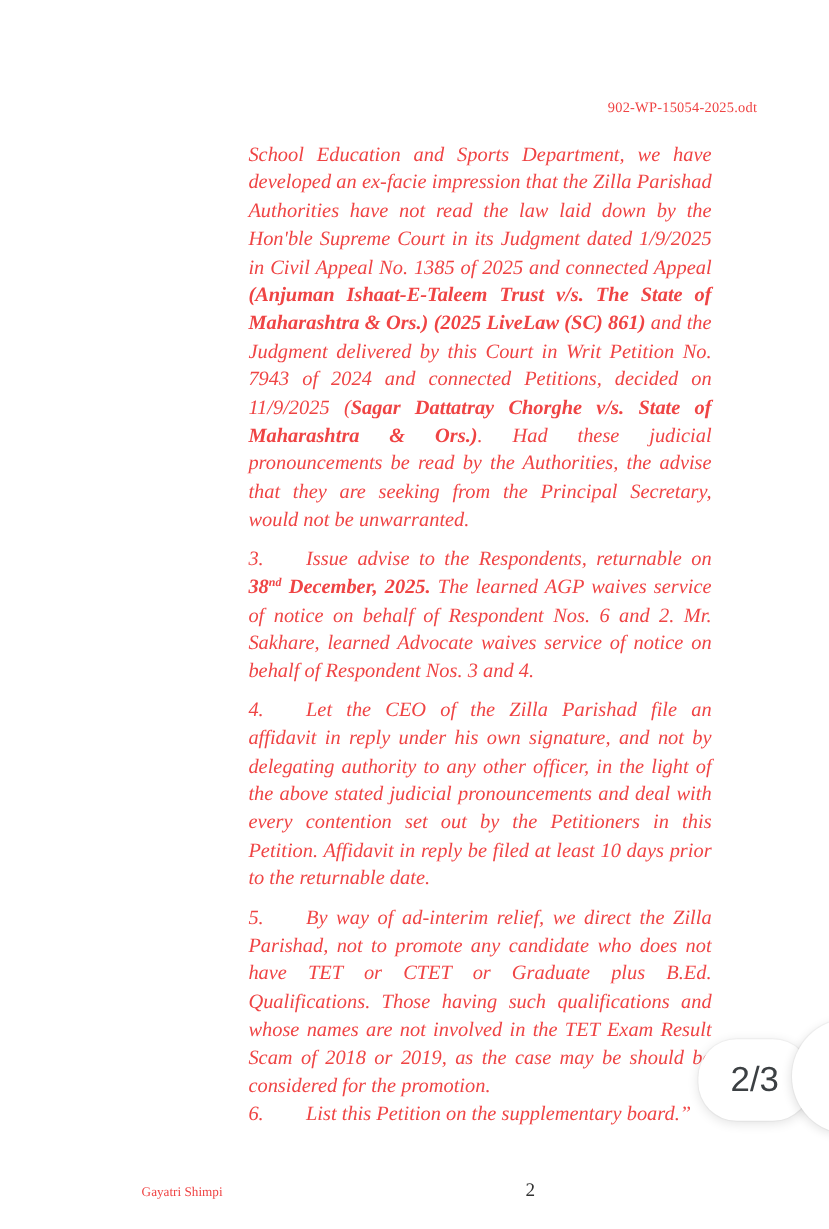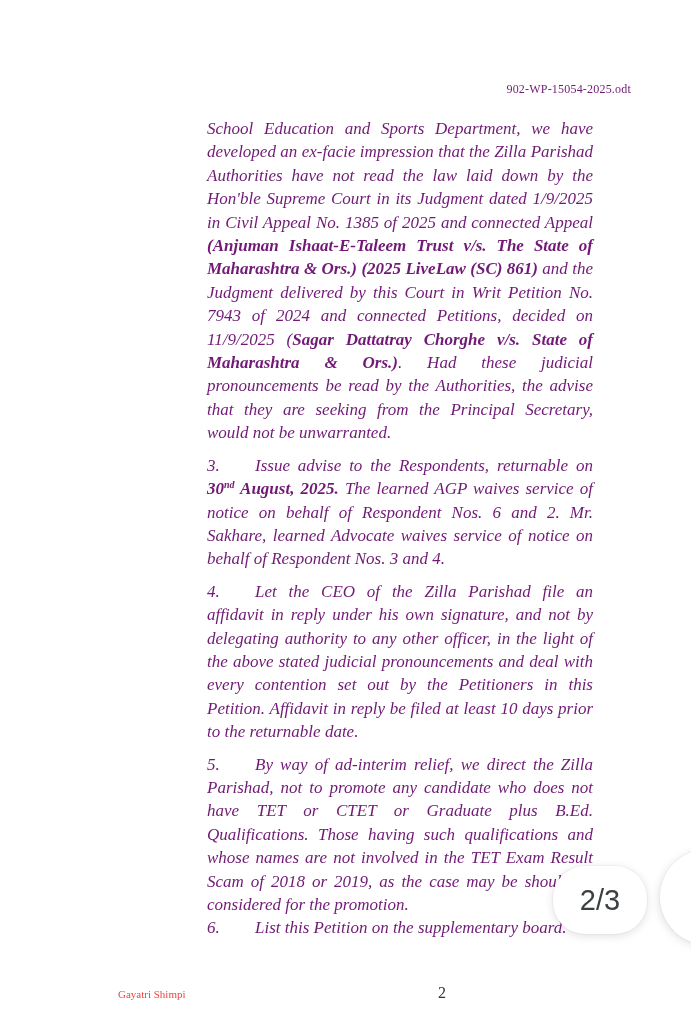--- a/index.html
+++ b/index.html
@@ -10,33 +10,33 @@
     background: #ffffff;
     overflow: hidden;
     font-family: "Liberation Serif", "DejaVu Serif", serif;
   }
   .filename {
     position: absolute;
     top: 82px;
     right: 60px;
     font-size: 12px;
     letter-spacing: 0.2px;
-    color: #701a75;
+    color: #ef4444;
     font-family: "Liberation Serif", "DejaVu Serif", serif;
   }
   .doc-body {
     position: absolute;
     left: 207px;
     top: 117px;
     width: 386px;
     font-family: "Liberation Serif", "DejaVu Serif", serif;
     font-style: italic;
     font-size: 17px;
     line-height: 23.4px;
-    color: #701a75;
+    color: #ef4444;
     text-align: justify;
   }
   .doc-body p.para { margin: 9px 0 0 0; }
   .doc-body p.para:first-child { margin-top: 0; }
   .doc-body p.para.tight { margin-top: 0; }
   .doc-body .bold { font-weight: bold; }
   .doc-body .num {
     display: inline-block;
     width: 48px;
   }
@@ -56,21 +56,21 @@
   .footer-page {
     position: absolute;
     left: 438px;
     top: 984px;
     font-size: 16px;
     color: #333333;
     font-family: "Liberation Serif", "DejaVu Serif", serif;
   }
   .page-pill {
     position: absolute;
-    left: 553px;
+    left: 582px;
     top: 866px;
     width: 94px;
     height: 68px;
     background: #ffffff;
     border-radius: 32px;
     box-shadow: 0 0 0 1px rgba(0,0,0,0.03), 0 2px 10px rgba(0,0,0,0.12);
     display: flex;
     align-items: center;
     justify-content: center;
     text-align: center;
@@ -96,21 +96,21 @@
 <body>
 
 <div id="screen">
 
   <div class="page" style="position:absolute; inset:0;">
 
     <div class="filename">902-WP-15054-2025.odt</div>
 
     <div class="doc-body">
         <p class="para"><span>School Education and Sports Department, we have developed an ex-facie impression that the Zilla Parishad Authorities have not read the law laid down by the Hon'ble Supreme Court in its Judgment dated 1/9/2025 in Civil Appeal No. 1385 of 2025 and connected Appeal </span><span class="bold">(Anjuman Ishaat-E-Taleem Trust v/s. The State of Maharashtra &amp; Ors.) (2025 LiveLaw (SC) 861)</span><span> and the Judgment delivered by this Court in Writ Petition No. 7943 of 2024 and connected Petitions, decided on 11/9/2025 (</span><span class="bold">Sagar Dattatray Chorghe v/s. State of Maharashtra &amp; Ors.)</span><span>. Had these judicial pronouncements be read by the Authorities, the advise that they are seeking from the Principal Secretary, would not be unwarranted.</span></p>
-        <p class="para"><span class="num">3.</span><span>Issue advise to the Respondents, returnable on </span><span class="bold">30</span><sup class="bold">nd</sup><span class="bold"> August, 2025.</span><span> The learned AGP waives service of notice on behalf of Respondent Nos. 6 and 2. Mr. Sakhare, learned Advocate waives service of notice on behalf of Respondent Nos. 3 and 4.</span></p>
+        <p class="para"><span class="num">3.</span><span>Issue advise to the Respondents, returnable on </span><span class="bold">38</span><sup class="bold">nd</sup><span class="bold"> December, 2025.</span><span> The learned AGP waives service of notice on behalf of Respondent Nos. 6 and 2. Mr. Sakhare, learned Advocate waives service of notice on behalf of Respondent Nos. 3 and 4.</span></p>
         <p class="para"><span class="num">4.</span><span>Let the CEO of the Zilla Parishad file an affidavit in reply under his own signature, and not by delegating authority to any other officer, in the light of the above stated judicial pronouncements and deal with every contention set out by the Petitioners in this Petition. Affidavit in reply be filed at least 10 days prior to the returnable date.</span></p>
         <p class="para"><span class="num">5.</span><span>By way of ad-interim relief, we direct the Zilla Parishad, not to promote any candidate who does not have TET or CTET or Graduate plus B.Ed. Qualifications. Those having such qualifications and whose names are not involved in the TET Exam Result Scam of 2018 or 2019, as the case may be should be considered for the promotion.</span></p>
         <p class="para tight"><span class="num">6.</span><span>List this Petition on the supplementary board.”</span></p>
       </div>
 
     <div class="footer-author">Gayatri Shimpi</div>
 
     <div class="footer-page">2</div>
   </div>
 

